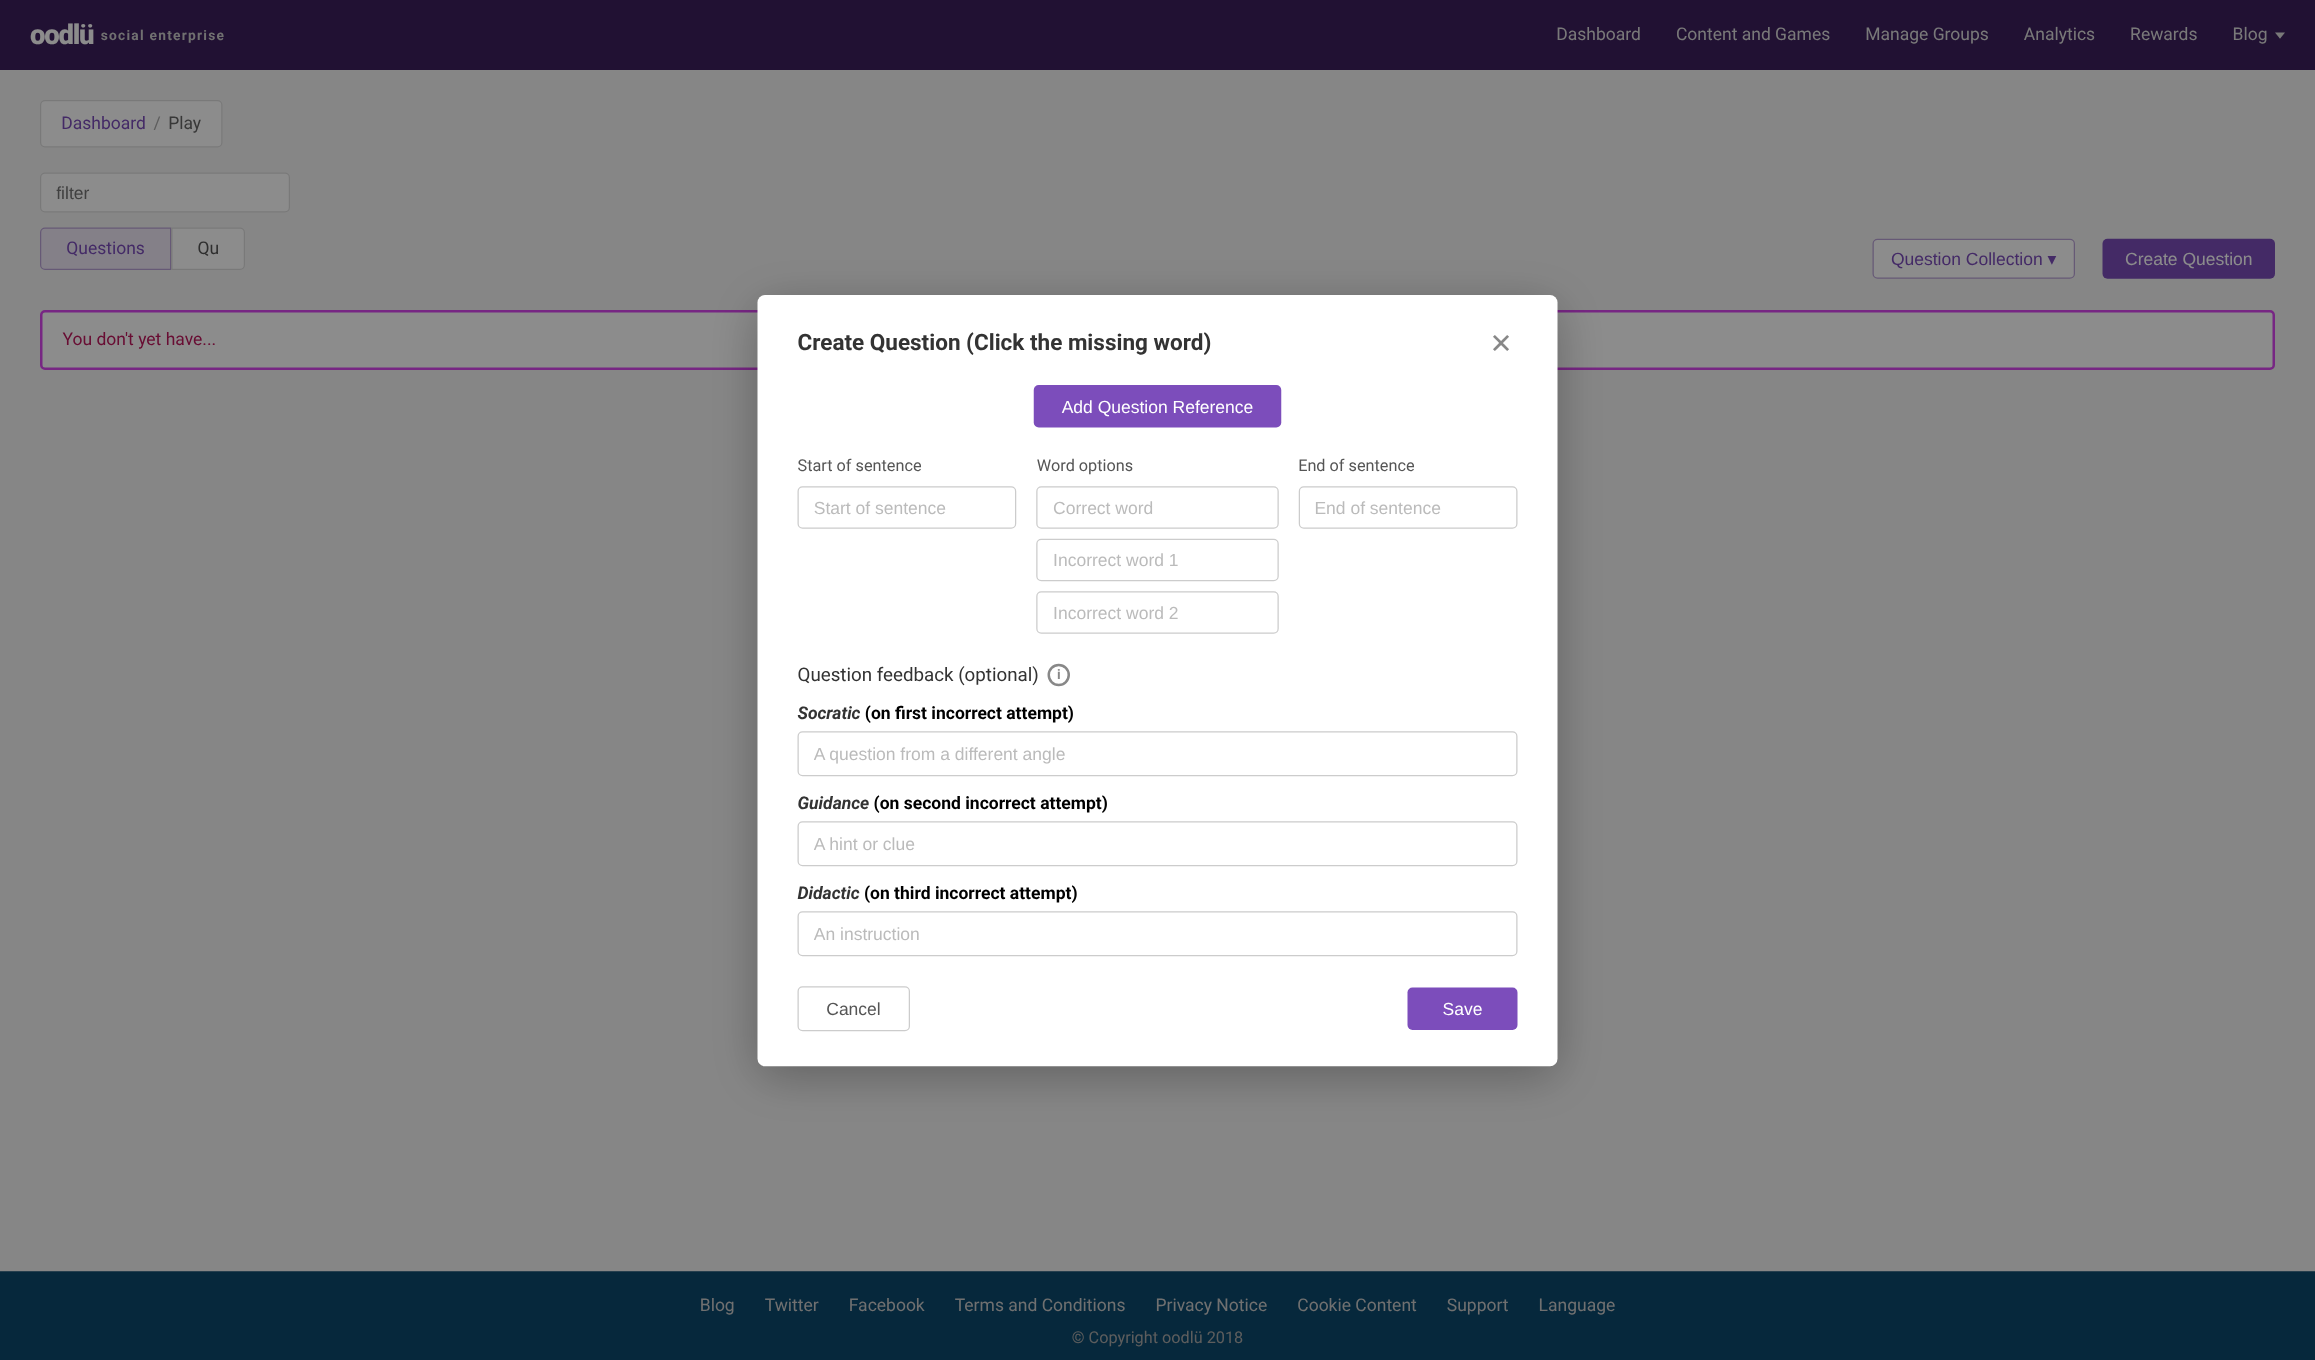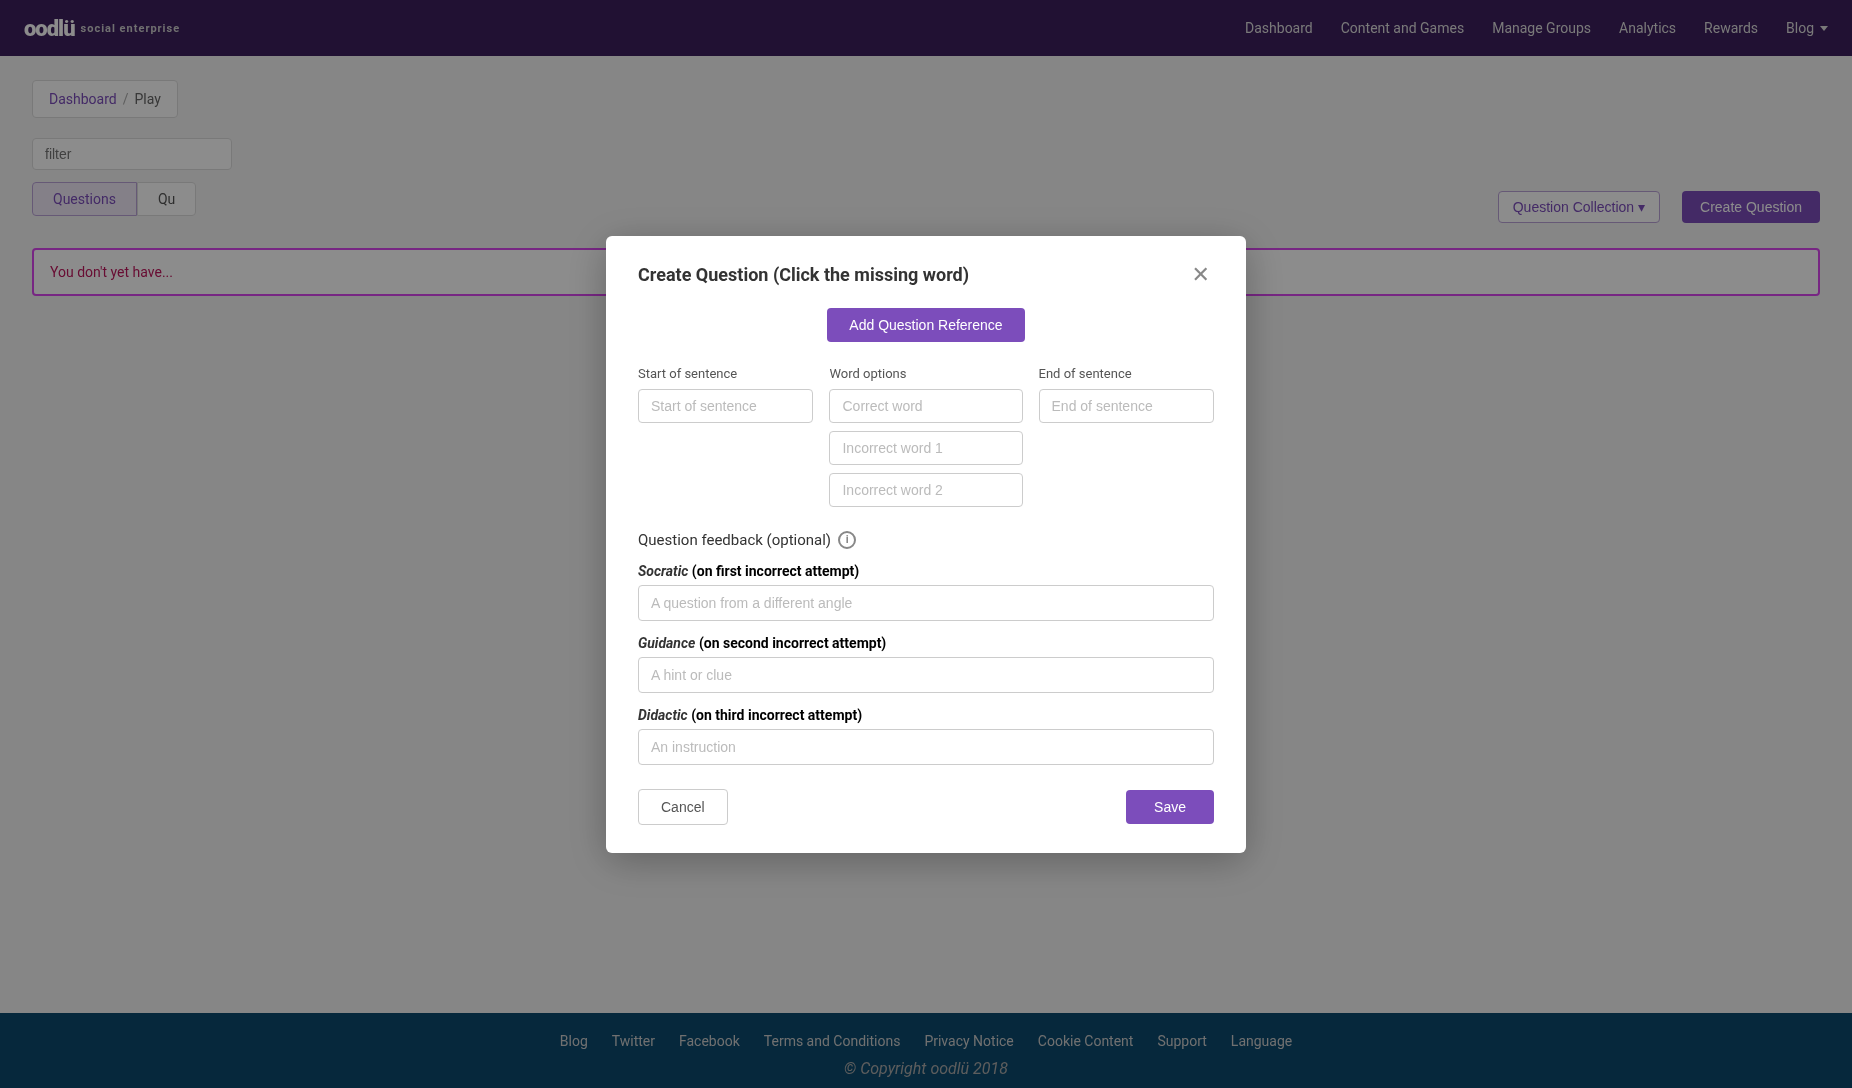--- a/index.html
+++ b/index.html
@@ -170,22 +170,21 @@
       gap: 24px;
       margin-bottom: 10px;
     }
     .footer-links a {
       color: #ccc;
       text-decoration: none;
       font-size: 14px;
     }
     .footer-copy {
       color: #aaa;
-      font-size: 16px;
-      font-style: italic;
+      font-size: 13px;
     }
 
     
     .overlay {
       position: fixed;
       top: 0; left: 0; right: 0; bottom: 0;
       background: rgba(0,0,0,0.45);
       z-index: 100;
       display: flex;
       align-items: center;

